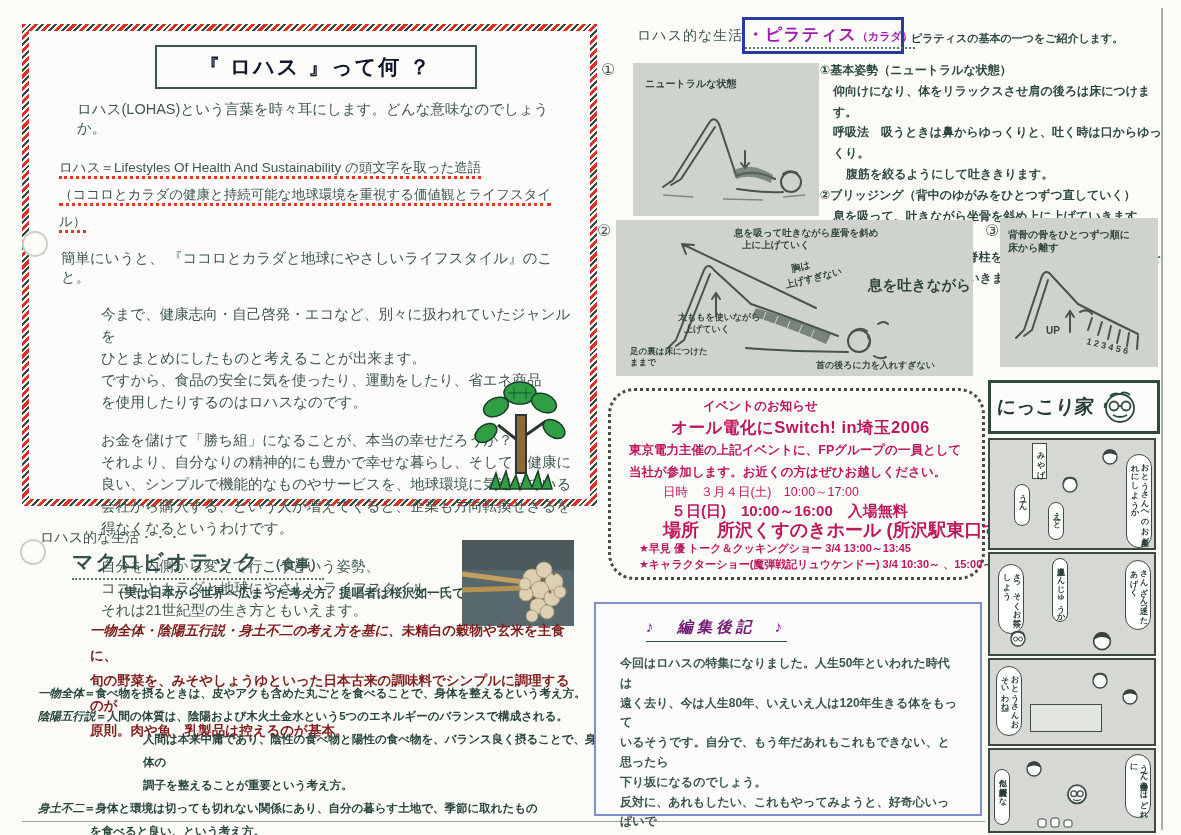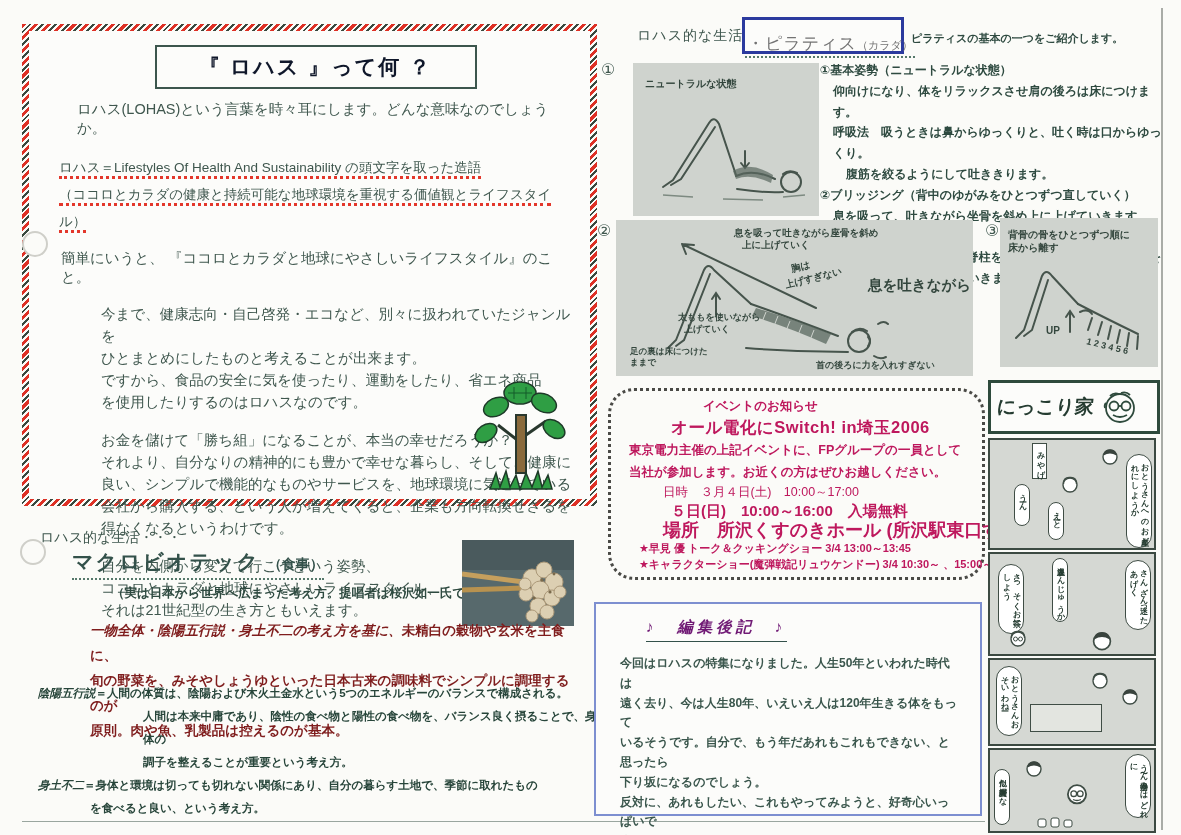--- a/index.html
+++ b/index.html
@@ -42,21 +42,21 @@
   .macro-defs{left:38px;top:682px;width:560px;font-size:11.5px;font-weight:bold;line-height:23px;color:#27453a;}
   .macro-defs .it{font-style:italic;}
   .ind105{margin-left:105px;}
   .ind52{margin-left:52px;}
 
   
   .pilates-label{left:637px;top:27px;font-size:14px;letter-spacing:1px;}
   .pilates-title-box{left:742px;top:17px;width:162px;height:37px;border:3px solid #2b3a9e;
     box-sizing:border-box;text-align:center;background:#fcfcfa;}
   .pilates-title-inner{display:inline-block;border-bottom:2px dotted #55786a;padding:3px 2px 1px;
-    font-size:17px;font-weight:normal;color:#737373;letter-spacing:1px;white-space:nowrap;margin-top:9px;}
+    font-size:17px;font-weight:bold;color:#a21caf;letter-spacing:1px;white-space:nowrap;}
   .pilates-title-inner .sub{font-size:11px;letter-spacing:0;}
   .pilates-tagline{left:911px;top:31px;font-size:11px;font-weight:bold;color:#2e4a40;}
   .circ-num{font-size:16px;color:#3f574e;}
   .num1{left:601px;top:60px;}
   .num2{left:597px;top:221px;}
   .num3{left:985px;top:221px;}
   .fig{background:#cfd3ce;}
   .fig1{left:633px;top:63px;width:186px;height:153px;}
   .fig2{left:616px;top:220px;width:357px;height:156px;}
   .fig3{left:1000px;top:218px;width:158px;height:149px;}
@@ -197,20 +197,21 @@
     </svg>
   </div>
 
   <div class="abs macro-para">
     <div><span class="it">一物全体・陰陽五行説・身土不二の考え方を基に、</span><span>未精白の穀物や玄米を主食に、</span></div>
     <div>旬の野菜を、みそやしょうゆといった日本古来の調味料でシンプルに調理するのが</div>
     <div>原則。肉や魚、乳製品は控えるのが基本。</div>
   </div>
 
   <div class="abs macro-defs">
+    <div><span class="it">一物全体</span><span>＝食べ物を摂るときは、皮やアクも含めた丸ごとを食べることで、身体を整えるという考え方。</span></div>
     <div><span class="it">陰陽五行説</span><span>＝人間の体質は、陰陽および木火土金水という5つのエネルギーのバランスで構成される。</span></div>
     <div class="ind105">人間は本来中庸であり、陰性の食べ物と陽性の食べ物を、バランス良く摂ることで、身体の</div>
     <div class="ind105">調子を整えることが重要という考え方。</div>
     <div><span class="it">身土不二</span><span>＝身体と環境は切っても切れない関係にあり、自分の暮らす土地で、季節に取れたもの</span></div>
     <div class="ind52">を食べると良い、という考え方。</div>
   </div>
 
   <div class="abs pilates-label">ロハス的な生活・・</div>
   <div class="abs pilates-title-box">
     <span class="pilates-title-inner">

